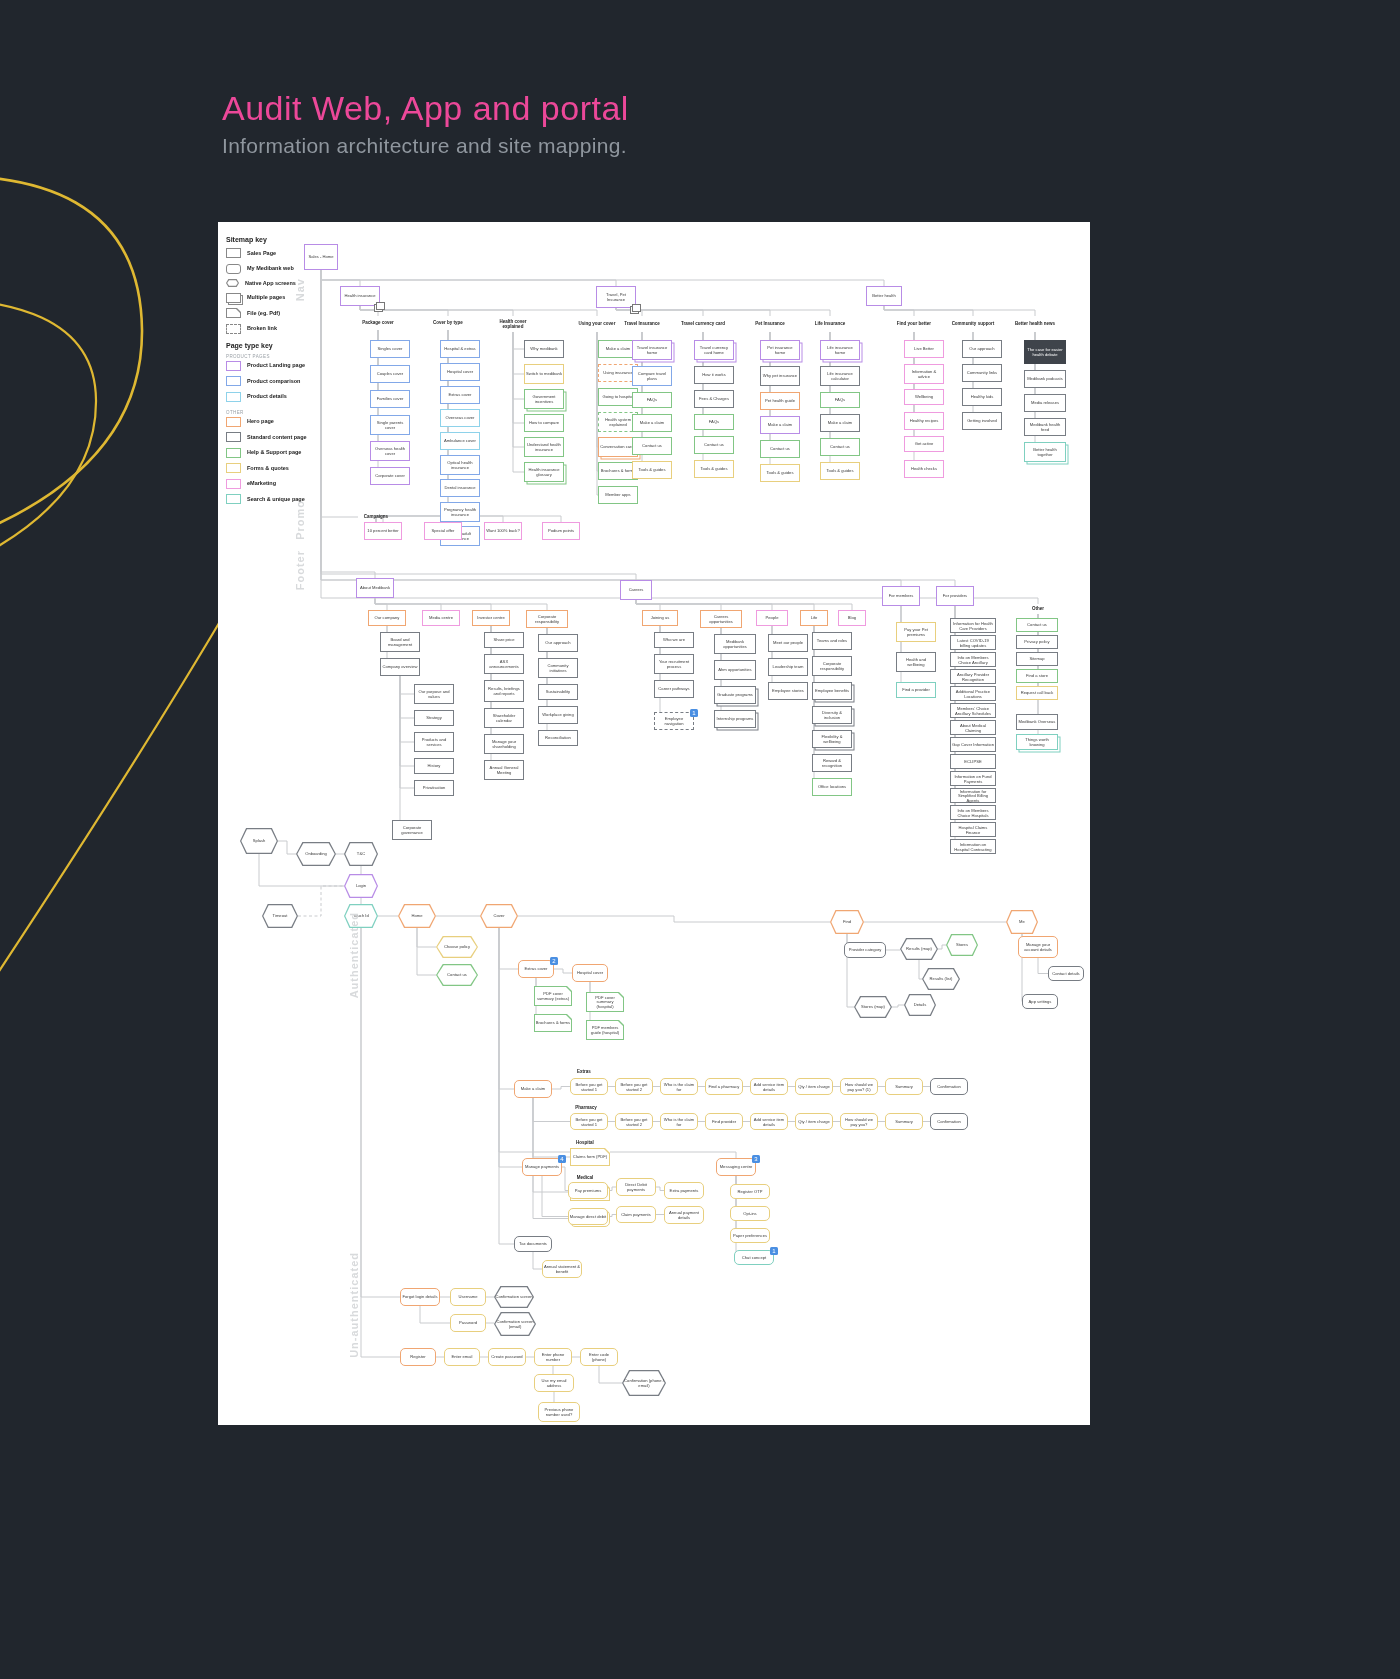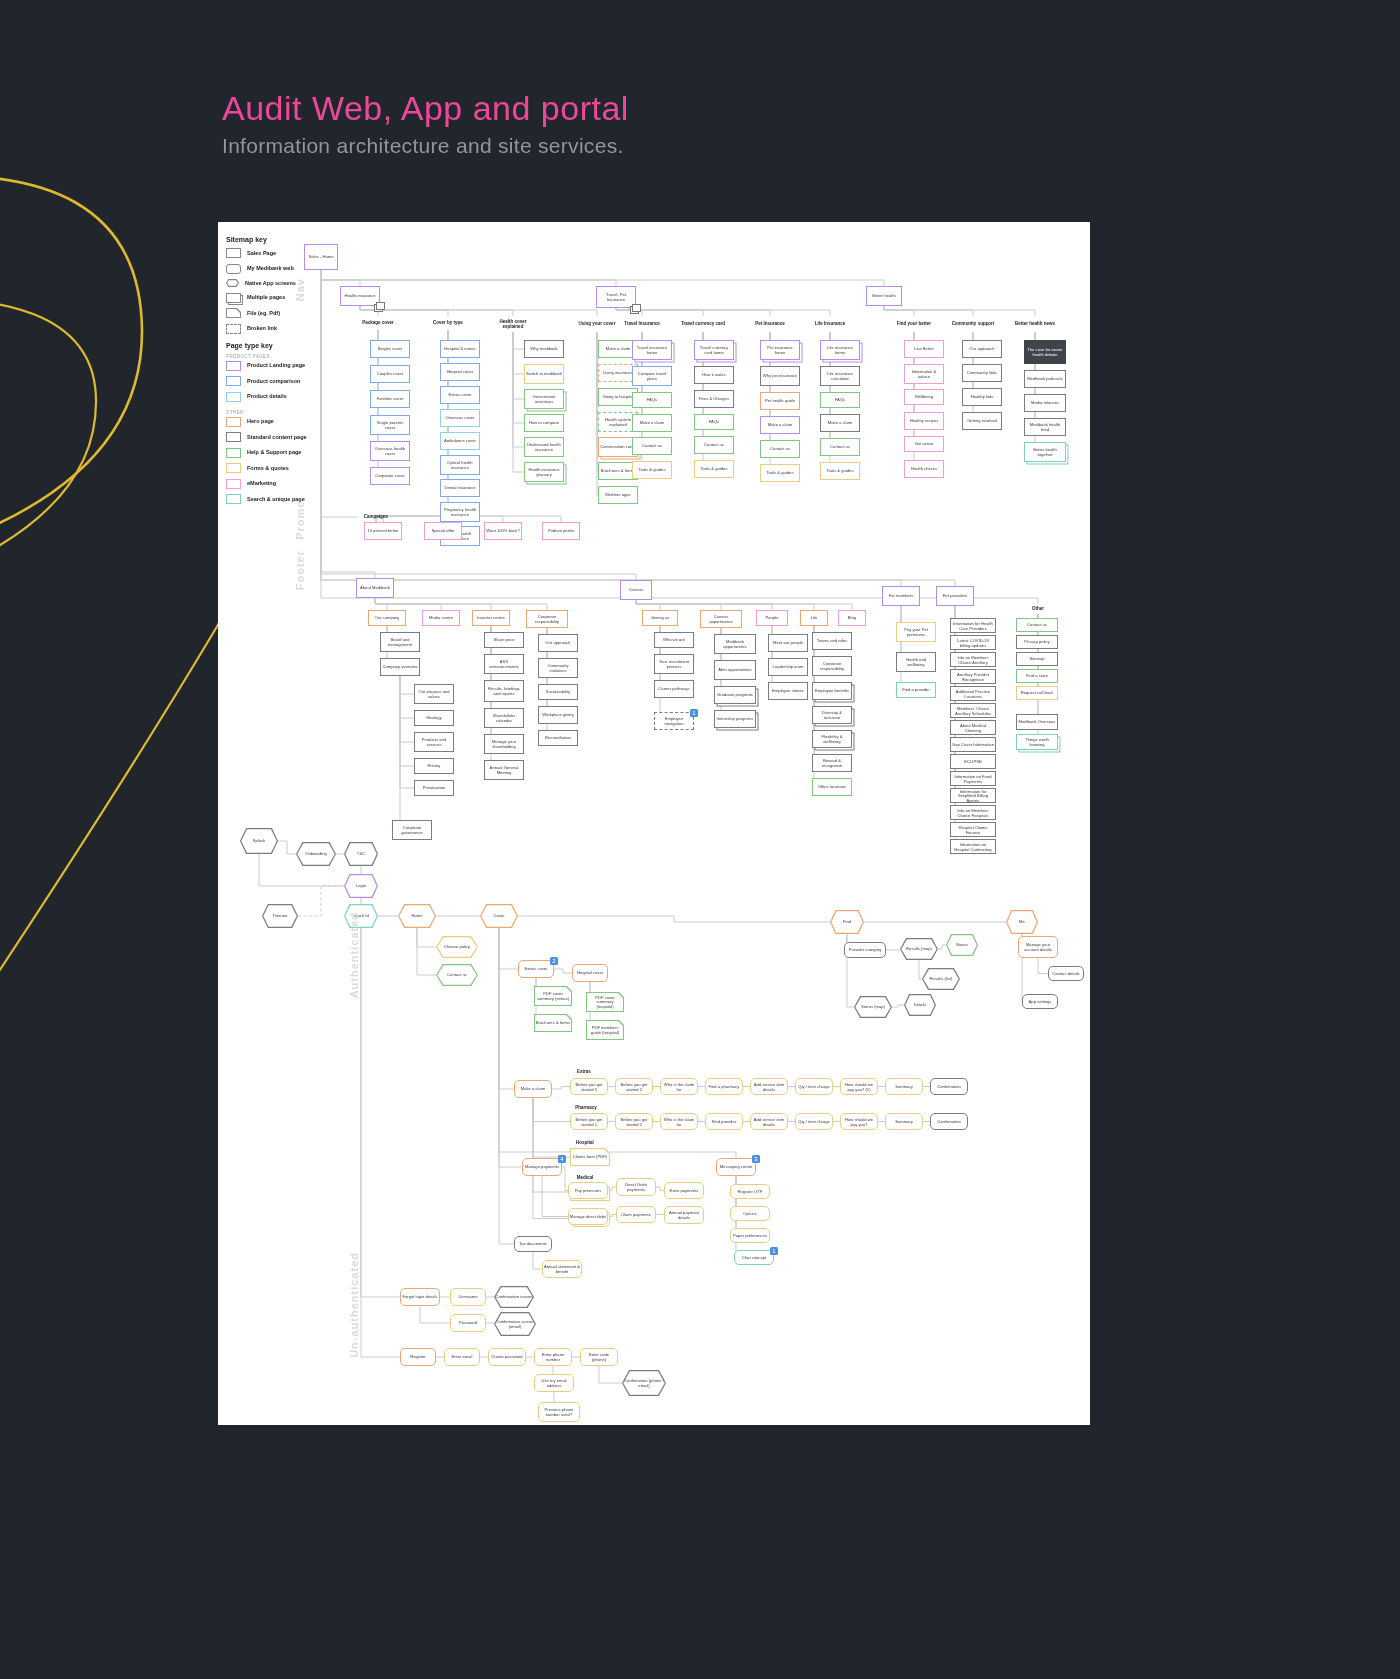--- a/index.html
+++ b/index.html
@@ -55,21 +55,21 @@
 <body>
 
 <div id="stage">
   <svg id="decor" width="1400" height="1679" viewBox="0 0 1400 1679">
     <path d="M -120 180 Q 140 150 142 330 Q 143 470 -40 540" fill="none" stroke="#dfb832" stroke-width="2.6"></path>
     <path d="M -120 300 Q 95 285 96 400 Q 97 510 -60 575" fill="none" stroke="#dfb832" stroke-width="2.2"></path>
     <path d="M -40 1030 C 60 880 150 740 228 608" fill="none" stroke="#dfb832" stroke-width="2.2"></path>
   </svg>
 
   <h1 class="page-title">Audit Web, App and portal</h1>
-  <div class="page-subtitle">Information architecture and site services.</div>
+  <div class="page-subtitle">Information architecture and site mapping.</div>
 
   <div id="diagram">
     <div class="legend">
       <h4>Sitemap key</h4>
       <ul id="legend-shapes">
           <li>
             <div class="chip r"></div>
             <span>Sales Page</span>
           </li>
           <li>

